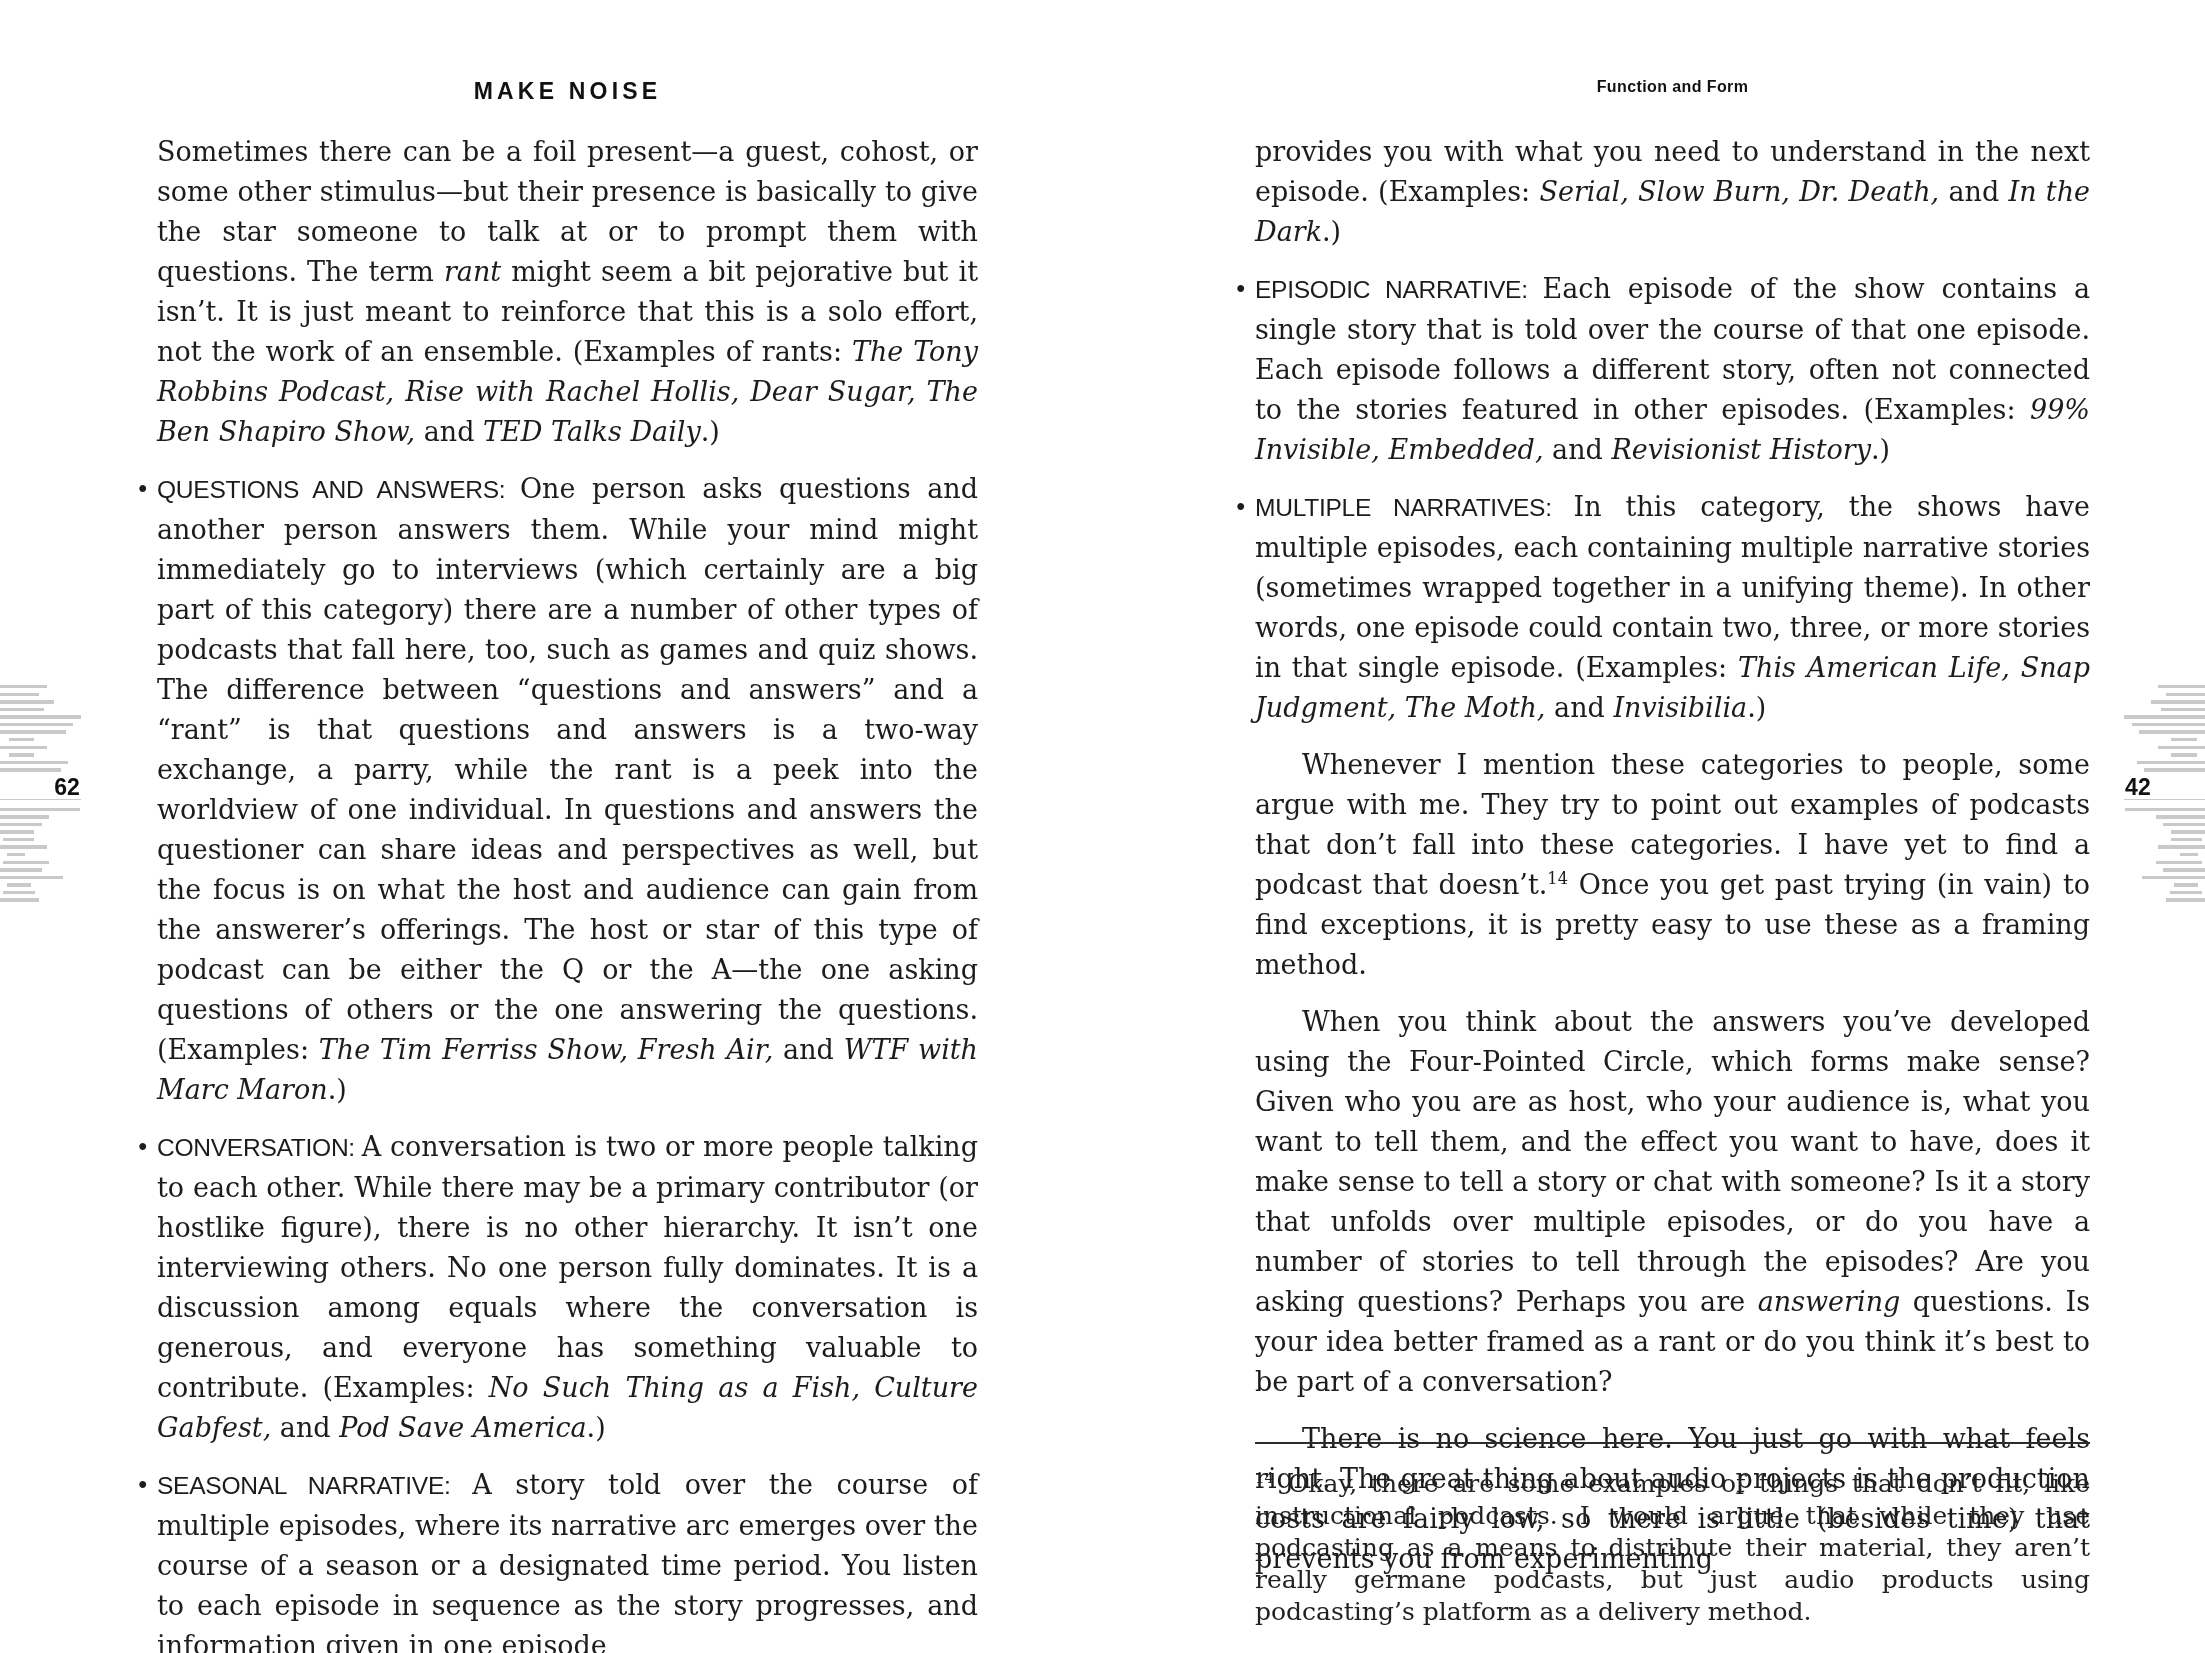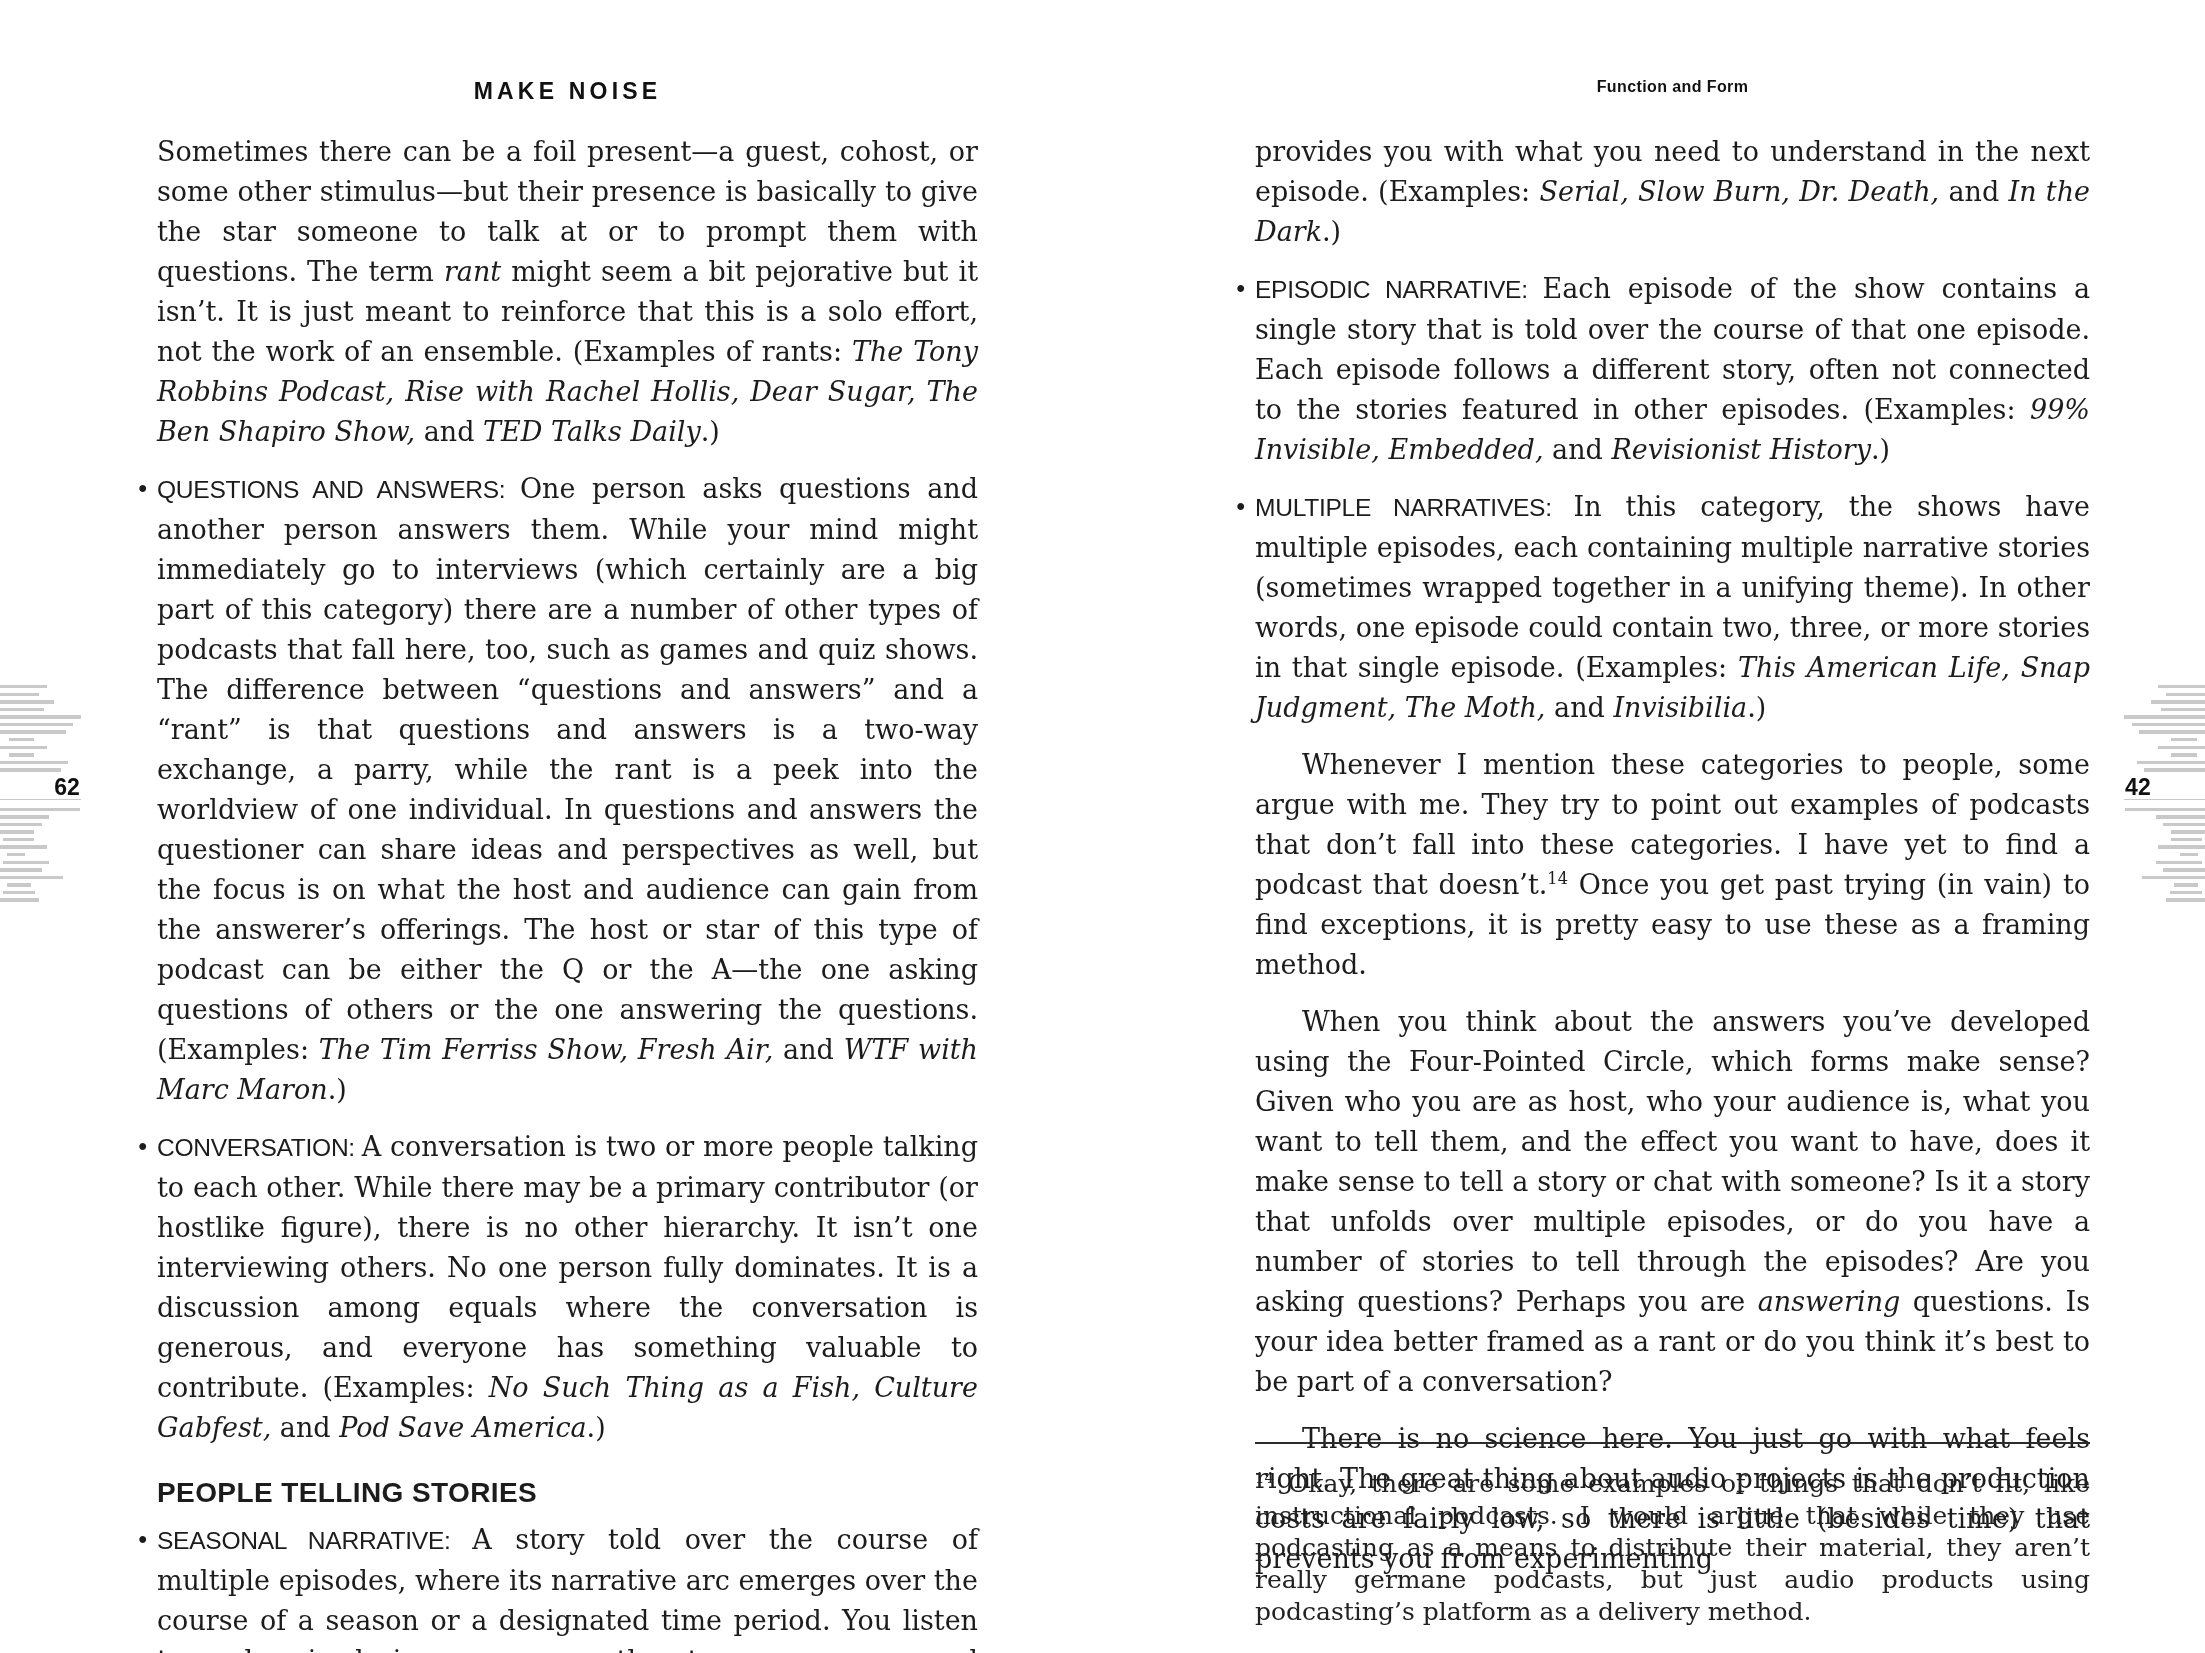--- a/index.html
+++ b/index.html
@@ -44,21 +44,20 @@
 <div>
 
   <header class="runhead" id="head-left">MAKE NOISE</header>
 
   <header class="runhead" id="head-right">Function and Form</header>
 
   <section class="column" id="left-col">
       <div class="block paragraph">Sometimes there can be a foil present—a guest, cohost, or some other stimulus—but their presence is basically to give the star someone to talk at or to prompt them with questions. The term <em>rant</em> might seem a bit pejorative but it isn’t. It is just meant to reinforce that this is a solo effort, not the work of an ensemble. (Examples of rants: <em>The Tony Robbins Podcast, Rise with Rachel Hollis, Dear Sugar, The Ben Shapiro Show,</em> and <em>TED Talks Daily</em>.)</div>
       <div class="block bullet"><span class="dot">•</span><span class="label">QUESTIONS AND ANSWERS: </span>One person asks questions and another person answers them. While your mind might immediately go to interviews (which certainly are a big part of this category) there are a number of other types of podcasts that fall here, too, such as games and quiz shows. The difference between “questions and answers” and a “rant” is that questions and answers is a two-way exchange, a parry, while the rant is a peek into the worldview of one individual. In questions and answers the questioner can share ideas and perspectives as well, but the focus is on what the host and audience can gain from the answerer’s offerings. The host or star of this type of podcast can be either the Q or the A—the one asking questions of others or the one answering the questions. (Examples: <em>The Tim Ferriss Show, Fresh Air,</em> and <em>WTF with Marc Maron</em>.)</div>
       <div class="block bullet"><span class="dot">•</span><span class="label">CONVERSATION: </span>A conversation is two or more people talking to each other. While there may be a primary contributor (or hostlike figure), there is no other hierarchy. It isn’t one interviewing others. No one person fully dominates. It is a discussion among equals where the conversation is generous, and everyone has something valuable to contribute. (Examples: <em>No Such Thing as a Fish, Culture Gabfest,</em> and <em>Pod Save America</em>.)</div>
-      <div class="block heading">PEOPLE TELLING STORIES</div>
       <div class="block bullet"><span class="dot">•</span><span class="label">SEASONAL NARRATIVE: </span>A story told over the course of multiple episodes, where its narrative arc emerges over the course of a season or a designated time period. You listen to each episode in sequence as the story progresses, and information given in one episode</div>
     </section>
 
   <section class="column" id="right-col">
       <div class="block paragraph">provides you with what you need to understand in the next episode. (Examples: <em>Serial, Slow Burn, Dr. Death,</em> and <em>In the Dark</em>.)</div>
       <div class="block bullet"><span class="dot">•</span><span class="label">EPISODIC NARRATIVE: </span>Each episode of the show contains a single story that is told over the course of that one episode. Each episode follows a different story, often not connected to the stories featured in other episodes. (Examples: <em>99% Invisible, Embedded,</em> and <em>Revisionist History</em>.)</div>
       <div class="block bullet"><span class="dot">•</span><span class="label">MULTIPLE NARRATIVES: </span>In this category, the shows have multiple episodes, each containing multiple narrative stories (sometimes wrapped together in a unifying theme). In other words, one episode could contain two, three, or more stories in that single episode. (Examples: <em>This American Life, Snap Judgment, The Moth,</em> and <em>Invisibilia</em>.)</div>
       <div class="block paragraph indent">Whenever I mention these categories to people, some argue with me. They try to point out examples of podcasts that don’t fall into these categories. I have yet to find a podcast that doesn’t.<sup>14</sup> Once you get past trying (in vain) to find exceptions, it is pretty easy to use these as a framing method.</div>
       <div class="block paragraph indent">When you think about the answers you’ve developed using the Four-Pointed Circle, which forms make sense? Given who you are as host, who your audience is, what you want to tell them, and the effect you want to have, does it make sense to tell a story or chat with someone? Is it a story that unfolds over multiple episodes, or do you have a number of stories to tell through the episodes? Are you asking questions? Perhaps you are <em>answering</em> questions. Is your idea better framed as a rant or do you think it’s best to be part of a conversation?</div>
       <div class="block paragraph indent">There is no science here. You just go with what feels right. The great thing about audio projects is the production costs are fairly low, so there is little (besides time) that prevents you from experimenting</div>

